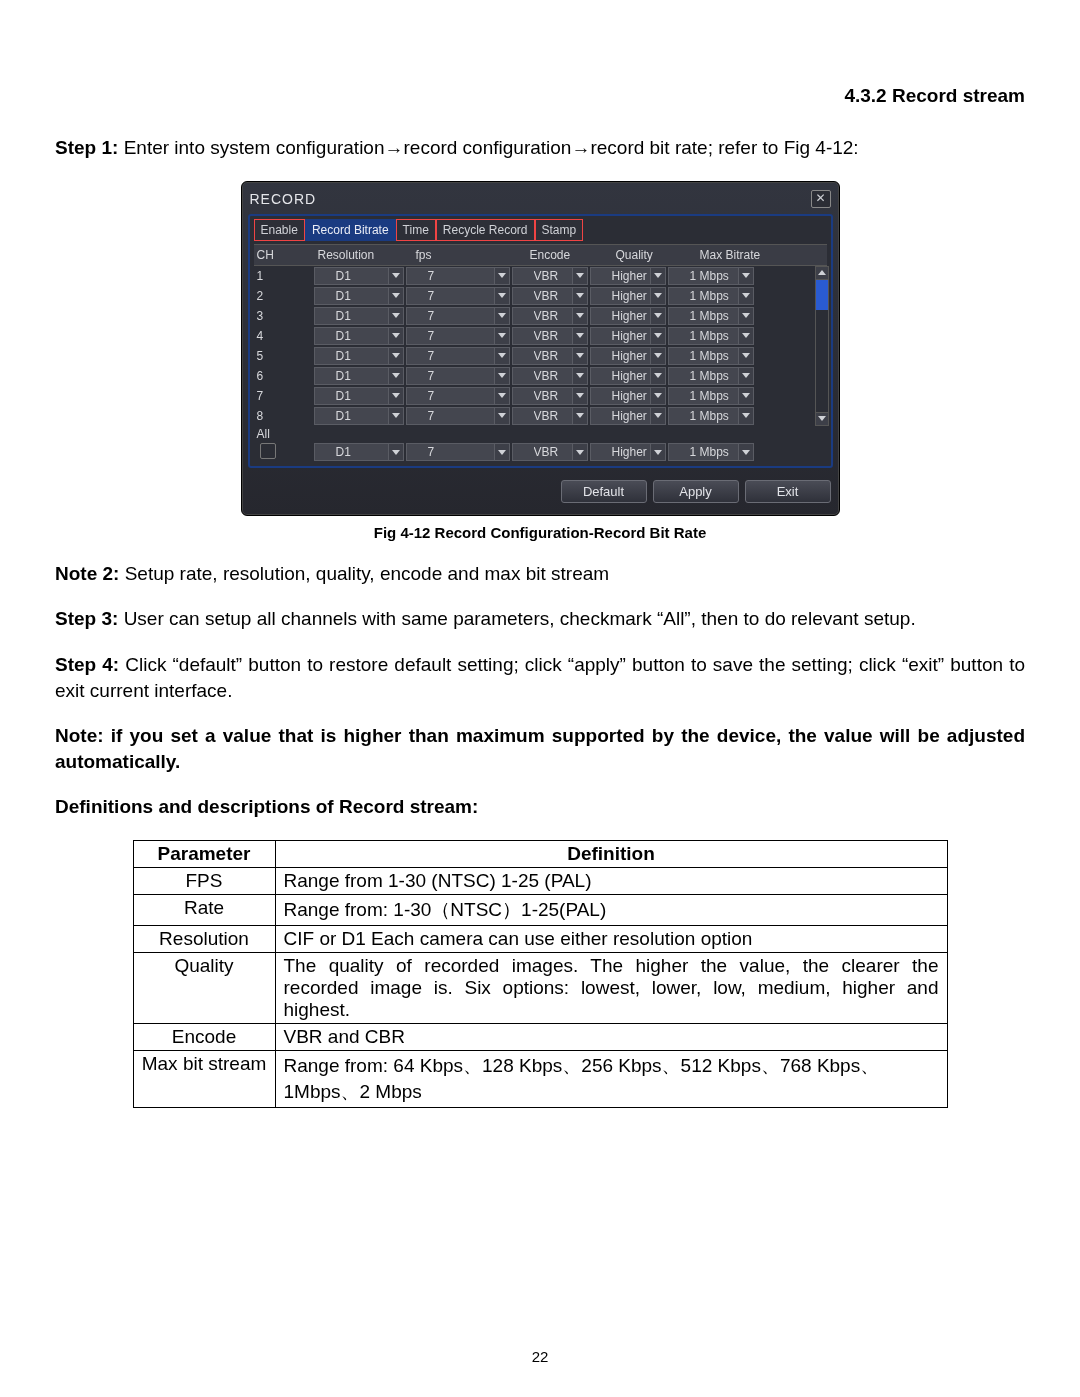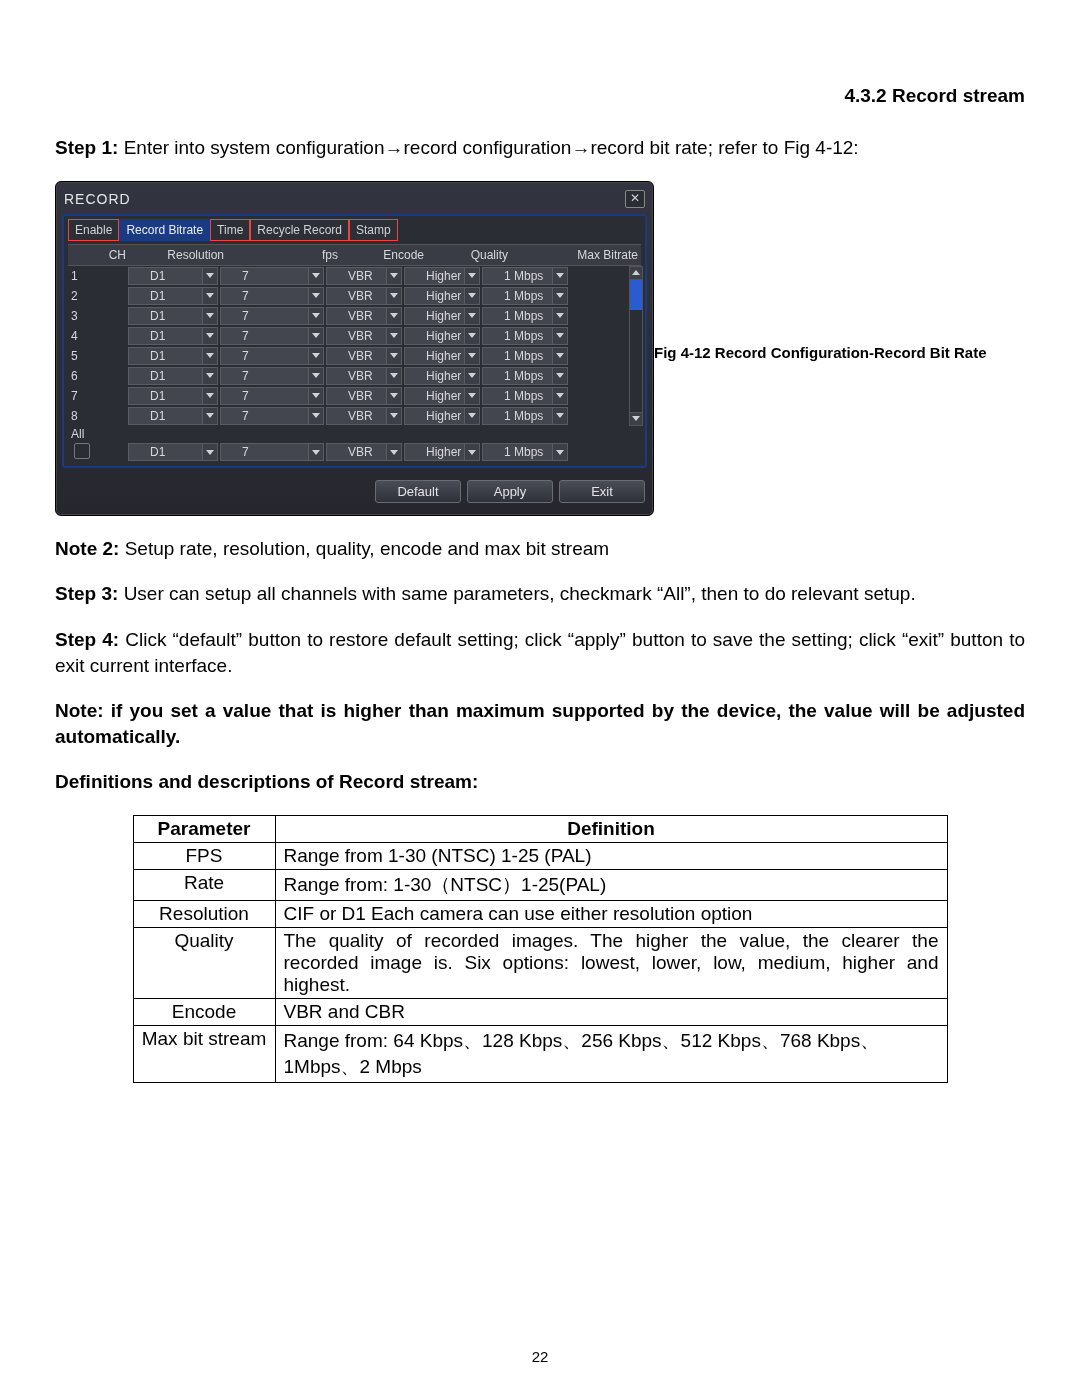--- a/index.html
+++ b/index.html
@@ -1,21 +1,21 @@
 <!DOCTYPE html>
 <html><head>
 <meta charset="utf-8">
 <style>
   html, body { margin:0; padding:0; background:#fff; font-family:Arial, Helvetica, sans-serif; color:#000; }
   .page { width:1080px; min-height:1397px; margin:0 auto; position:relative; padding:85px 55px 0 55px; box-sizing:border-box; font-size:19px; }
   .sect-heading { font-weight:bold; margin-bottom:28px;text-align:right; }
   .step-line { margin-bottom:20px; line-height:1.35; }
   .step-line b { font-weight:bold; }
   .justify { text-align:justify; }
-  .dvr-wrap { display:flex; flex-direction:row; align-items:center; margin:6px 0 20px 0; }
+  .dvr-wrap { display:flex; flex-direction:column; align-items:center; margin:6px 0 20px 0; }
   .fig-caption { font-size:15px; font-weight:bold; margin-top:8px; }
   .pgnum { position:absolute; bottom:32px; left:0; right:0; text-align:center; font-size:15px; }
 
   
   .dvr {
     width:585px;
     background:linear-gradient(#32353f,#26272e);
     border:1px solid #000;
     border-radius:6px;
     color:#d0d2d7;
@@ -40,21 +40,21 @@
   .dvr-tabs { display:flex; gap:0; margin-bottom:3px; }
   .dvr-tab {
     padding:3px 6px;
     border:1px solid #ef4444;
     background:#2d2f37;
     color:#cfd1d6;
     font-size:12px;
   }
   .dvr-tab.active { background:#1a3b81; border-color:#1a3b81; color:#e9ecf5; }
   .dvr-headrow { display:flex; background:#3a3c45; border-top:1px solid #555; border-bottom:1px solid #555; }
-  .dvr-headrow div { padding:3px 3px; color:#d7d8dc; font-size:12px;text-align:right; }
+  .dvr-headrow div { padding:3px 3px; color:#d7d8dc; font-size:12px; }
   .col-ch    { width:55px; }
   .col-res   { width:92px; }
   .col-fps   { width:108px; }
   .col-enc   { width:80px; }
   .col-qual  { width:78px; }
   .col-max   { flex:1; }
   .dvr-rows { position:relative; }
   .dvr-row { display:flex; align-items:center; gap:2px; padding:1px 0; }
   .dvr-ch { width:55px; padding-left:3px; color:#d7d8dc; }
   .dd {

